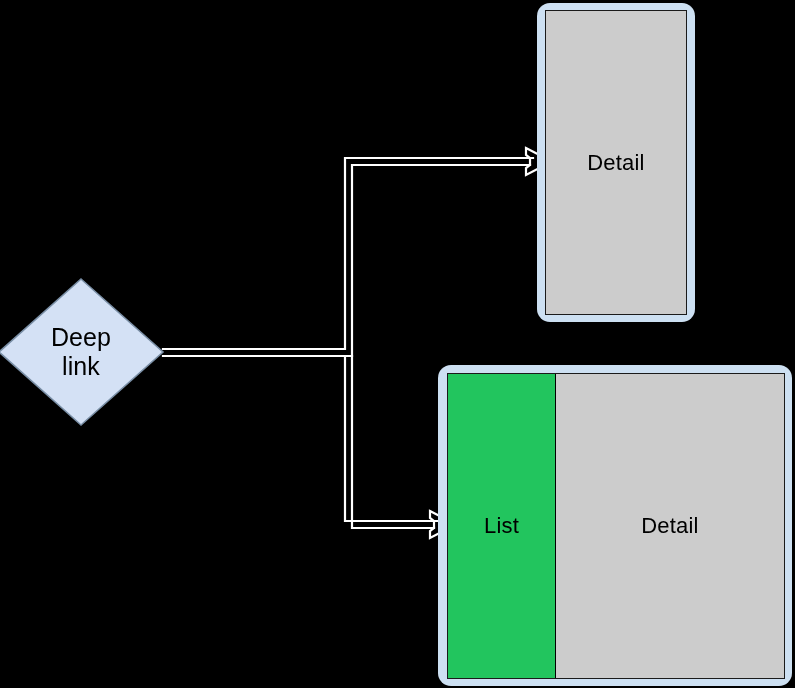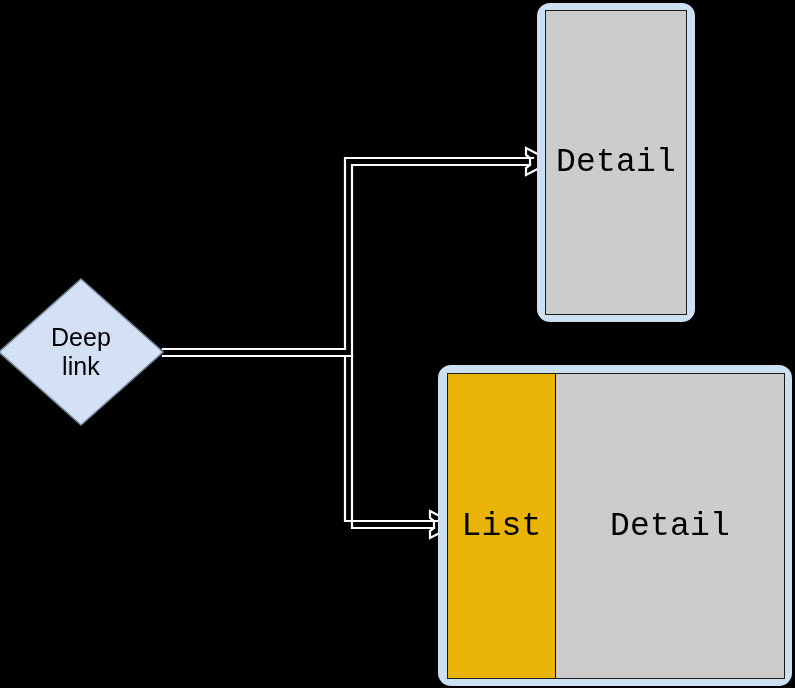--- a/index.html
+++ b/index.html
@@ -78,29 +78,28 @@
     border: 1.4px solid #1a1a1a;
     display: flex;
     overflow: hidden;
   }
   .pane {
     box-sizing: border-box;
     display: flex;
     align-items: center;
     justify-content: center;
     color: #000000;
-    font-size: 33px;
+    font-size: 22px;
     letter-spacing: 0.2px;
-    font-family: Liberation Mono, monospace;
   }
   .pane-detail {
     background: #CCCCCC;
   }
   .pane-list {
-    background: #eab308;
+    background: #22c55e;
     border-right: 1.6px solid #000000;
   }
 
   
   #screen-detail-frame {
     left: 537px;
     top: 3px;
     width: 158px;
     height: 319px;
   }

